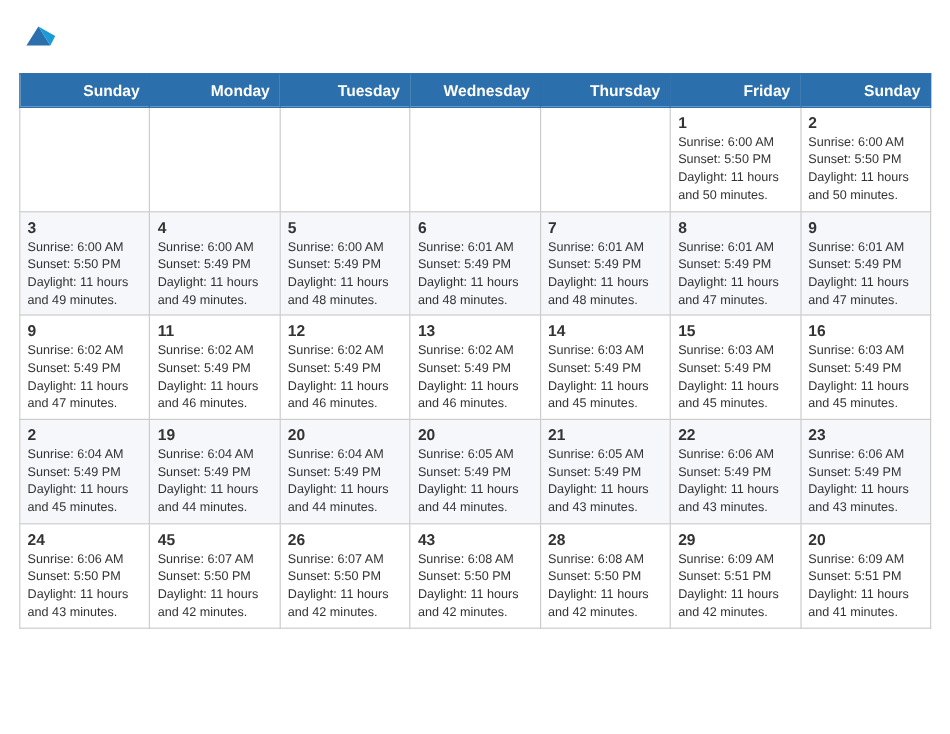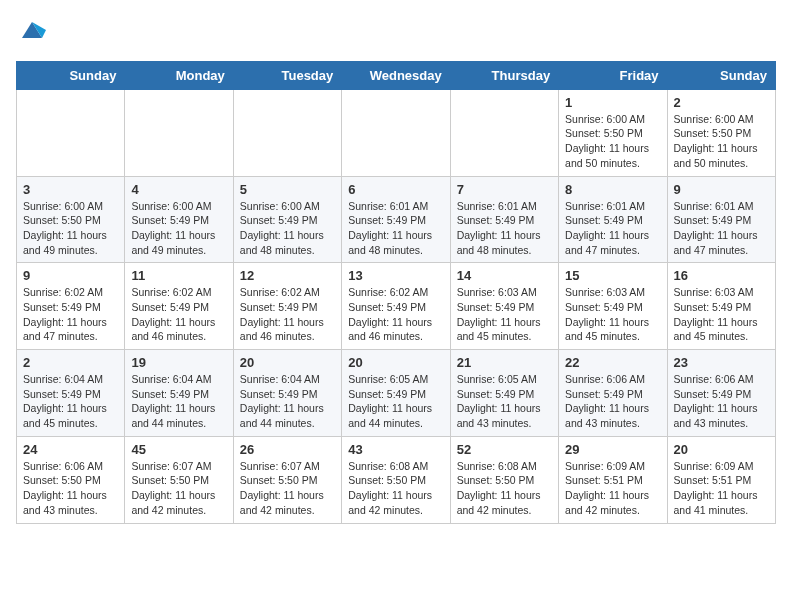--- a/index.html
+++ b/index.html
@@ -317,21 +317,21 @@
 and 42 minutes.</div>
         </td>
         <td>
           <span class="day-number">43</span>
           <div class="day-info" style="white-space: pre-line;">Sunrise: 6:08 AM
 Sunset: 5:50 PM
 Daylight: 11 hours
 and 42 minutes.</div>
         </td>
         <td>
-          <span class="day-number">52</span>
+          <span class="day-number">28</span>
           <div class="day-info" style="white-space: pre-line;">Sunrise: 6:08 AM
 Sunset: 5:50 PM
 Daylight: 11 hours
 and 42 minutes.</div>
         </td>
         <td>
           <span class="day-number">29</span>
           <div class="day-info" style="white-space: pre-line;">Sunrise: 6:09 AM
 Sunset: 5:51 PM
 Daylight: 11 hours

